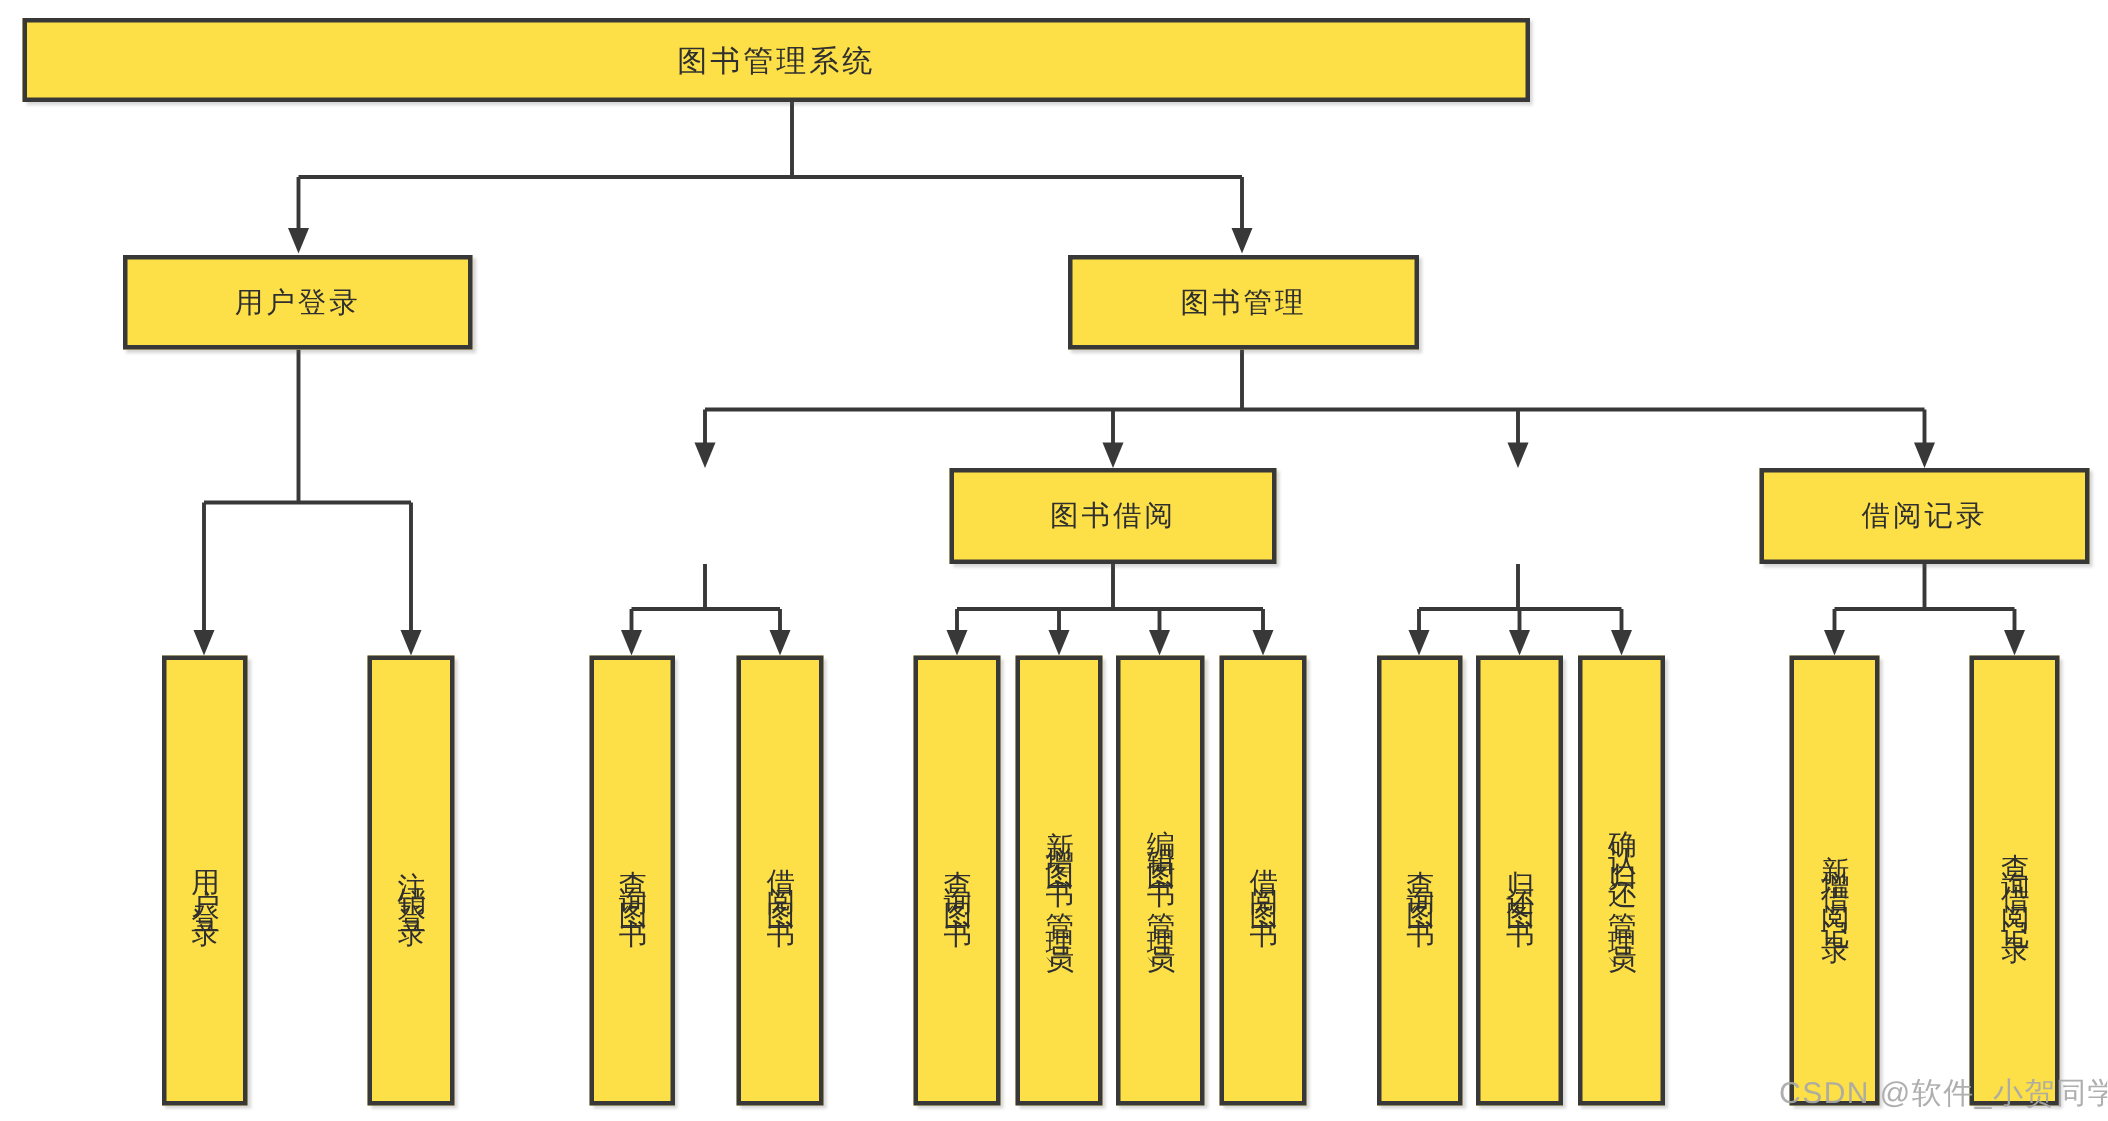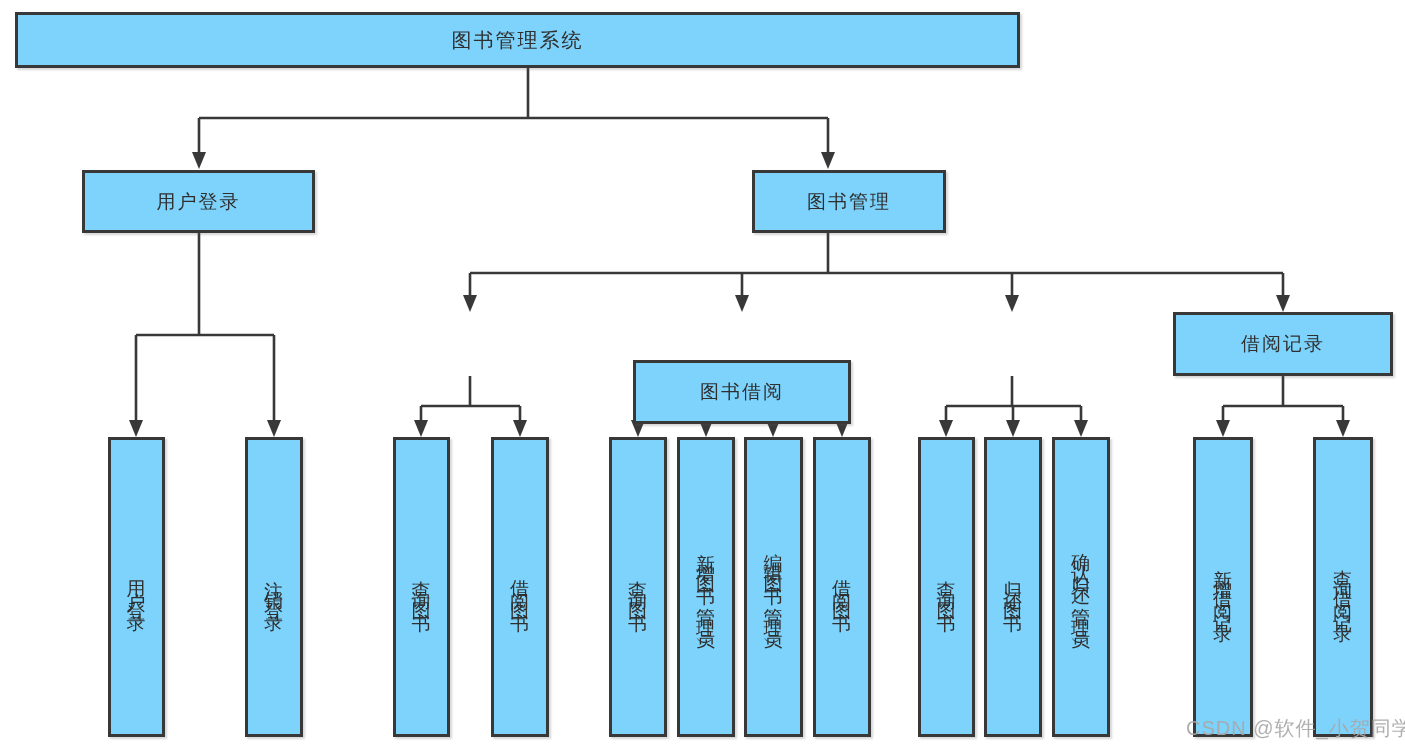--- a/index.html
+++ b/index.html
@@ -12,21 +12,21 @@
     overflow: hidden;
   }
   .connectors {
     position: absolute;
     left: 0; top: 0;
     width: 1405px; height: 747px;
   }
   .box {
     position: absolute;
     box-sizing: border-box;
-    background: #7dd3fc;
+    background: #fde047;
     border: 3px solid #383838;
     box-shadow: 2px 2px 2px rgba(90,90,90,0.25);
     display: flex;
     align-items: center;
     justify-content: center;
     color: #2f2f2f;
     font-size: 19px;
     letter-spacing: 2px;
     white-space: nowrap;
     z-index: 2;
@@ -118,23 +118,23 @@
       <polygon points="1006,420 1020,420 1013,437"></polygon>
       <polygon points="1074,420 1088,420 1081,437"></polygon>
       <polygon points="1216,420 1230,420 1223,437"></polygon>
       <polygon points="1336,420 1350,420 1343,437"></polygon>
     </g>
   </svg>
 
   <div class="box root" style="left:15px; top:12px; width:1005px; height:56px;">图书管理系统</div>
 
   <div class="box" style="left:82px; top:170px; width:233px; height:63px;">用户登录</div>
-  <div class="box" style="left:712px; top:170px; width:194px; height:63px;margin-left:40px;">图书管理</div>
+  <div class="box" style="left:712px; top:170px; width:234px; height:63px;">图书管理</div>
 
-  <div class="box" style="left:633px; top:312px; width:218px; height:64px;margin-top:48px;">图书借阅</div>
+  <div class="box" style="left:633px; top:312px; width:218px; height:64px;">图书借阅</div>
   <div class="box" style="left:1173px; top:312px; width:220px; height:64px;">借阅记录</div>
 
   <div class="box leaf" style="left:108px; top:437px; width:57px; height:300px;">
       <span>用户登录</span>
     </div>
   <div class="box leaf" style="left:245px; top:437px; width:58px; height:300px;">
       <span>注销登录</span>
     </div>
 
   <div class="box leaf" style="left:393px; top:437px; width:57px; height:300px;">

